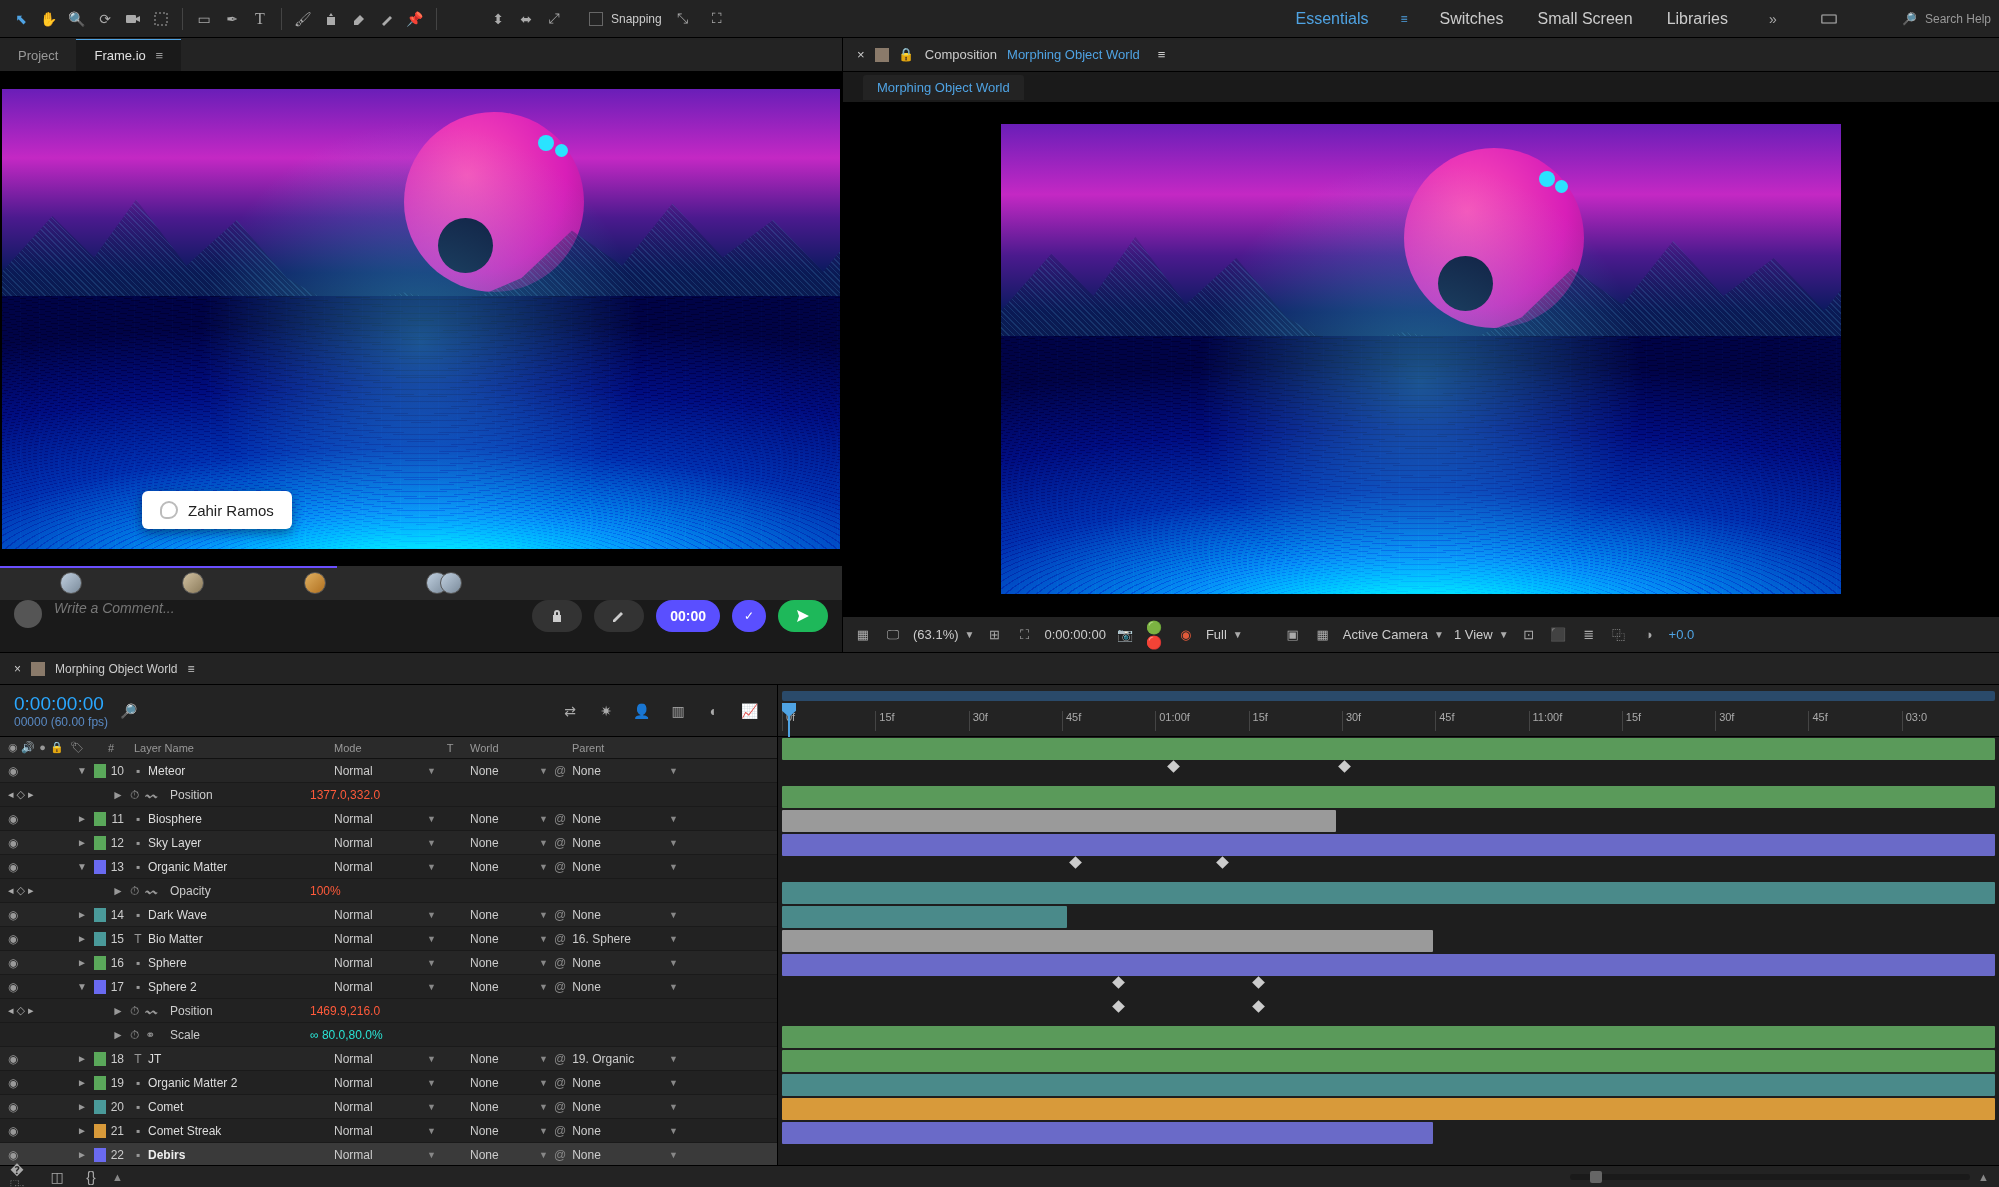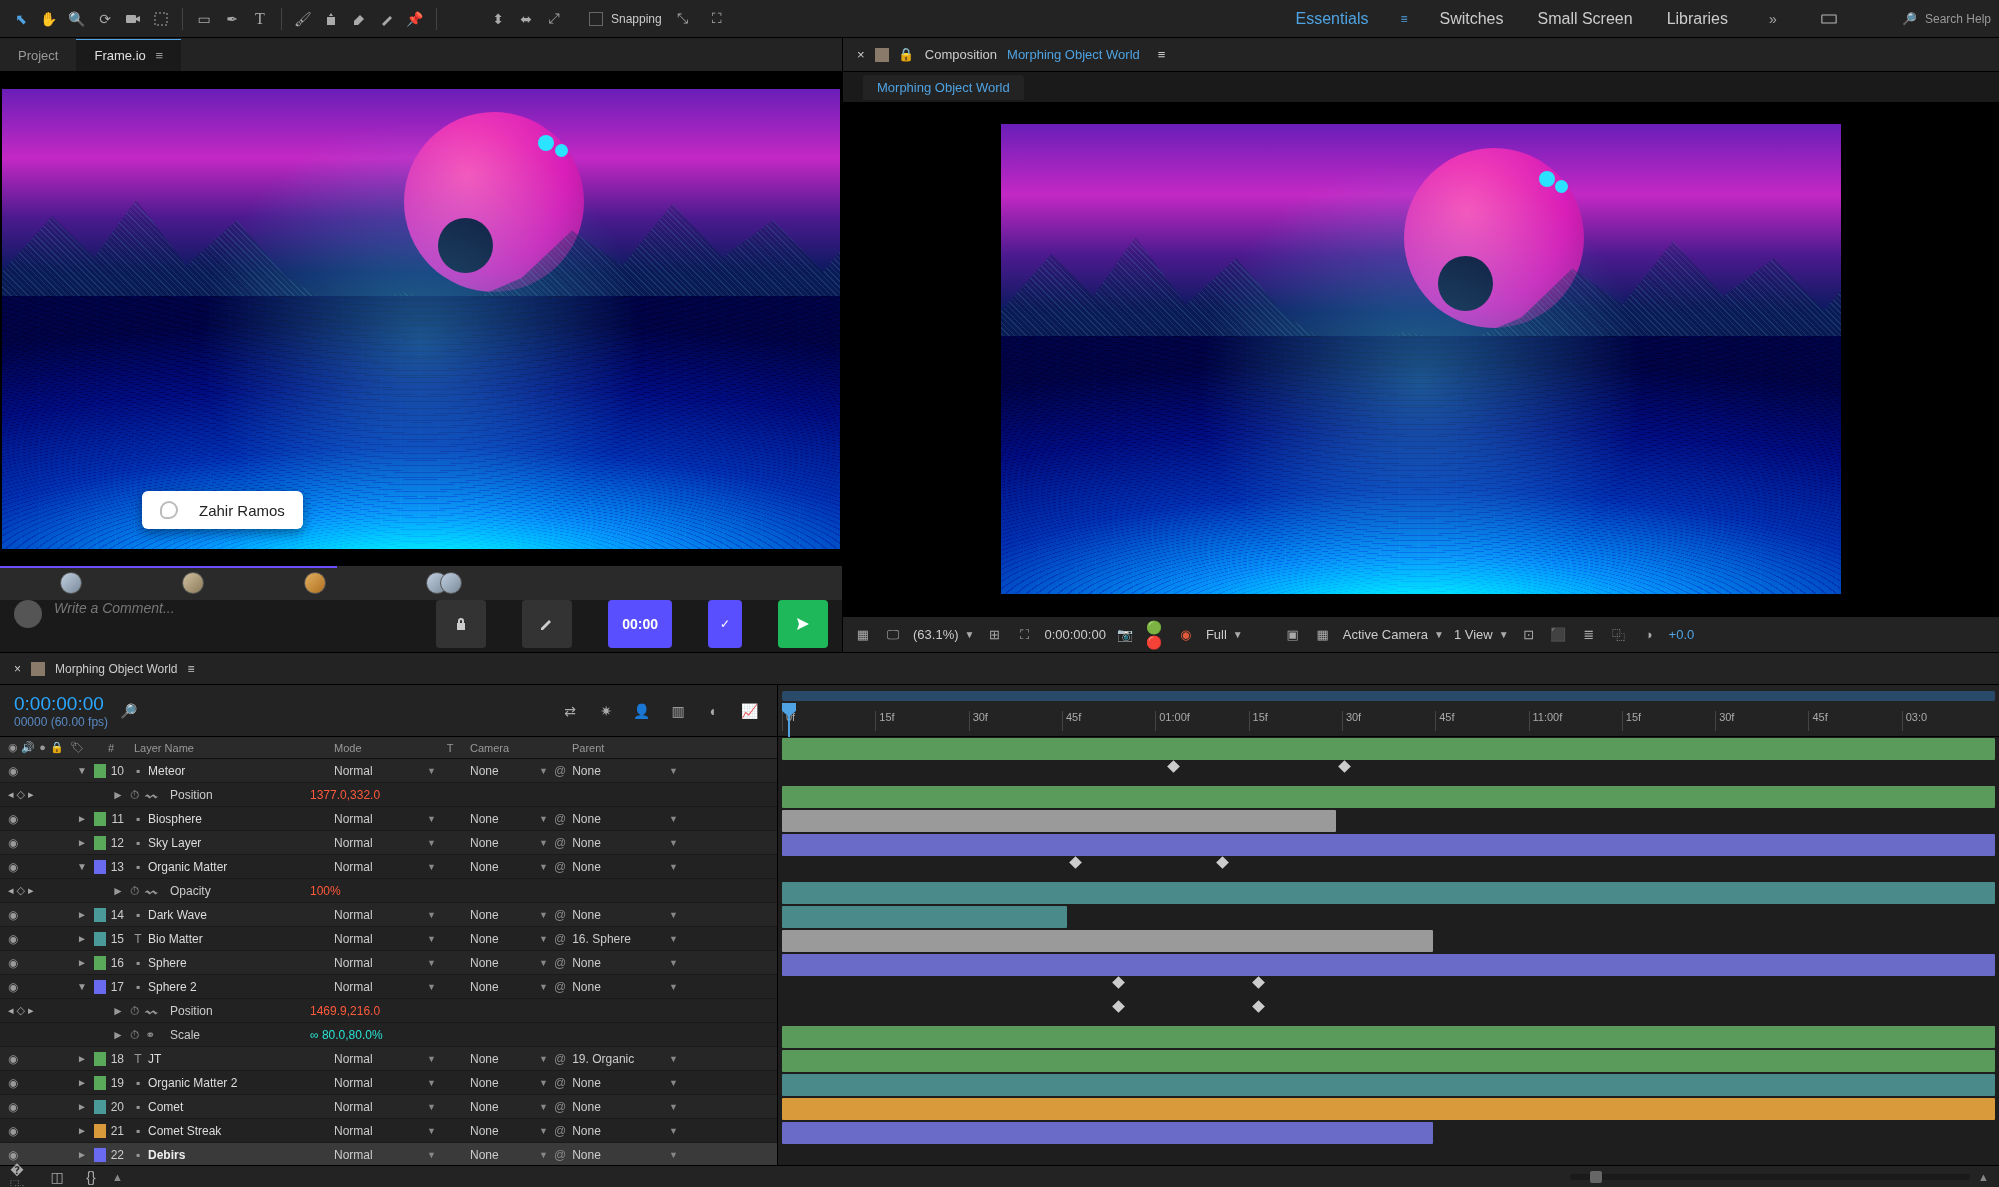--- a/index.html
+++ b/index.html
@@ -43,34 +43,34 @@
   clip-path:polygon(0% 100%,0% 55%,6% 28%,11% 48%,16% 20%,22% 52%,28% 30%,34% 58%,40% 72%,48% 65%,55% 70%,62% 58%,68% 35%,74% 52%,80% 22%,86% 48%,92% 30%,98% 55%,100% 45%,100% 100%); }
 .mountains::before { content:''; position:absolute; inset:0; background:repeating-linear-gradient(45deg,transparent 0 3px,rgba(100,200,255,0.15) 3px 4px); }
 .terrain { position:absolute; bottom:0; left:0; right:0; height:55%; background:
   radial-gradient(ellipse 120% 100% at 50% 110%,#0affff 0%,#1a8ee3 25%,#0a3ea8 50%,#0a2080 75%,#081850 100%); filter:contrast(1.2); }
 .terrain::after { content:''; position:absolute; inset:0; background:
   repeating-radial-gradient(ellipse 140% 110% at 50% 110%,transparent 0 8px,rgba(0,0,30,0.25) 8px 10px),
   repeating-linear-gradient(90deg,transparent 0 18px,rgba(255,255,255,0.05) 18px 19px); mix-blend-mode:overlay; }
 .glow { position:absolute; inset:0; background:radial-gradient(circle at 50% 55%,rgba(80,230,255,0.35),transparent 45%); }
 
 
-.comment-pop { position:absolute; bottom:20px; left:140px; background:#fff; color:#222; padding:10px 18px; border-radius:6px; font-size:15px; display:flex; align-items:center; gap:21px; box-shadow:0 4px 12px rgba(0,0,0,0.4); }
+.comment-pop { position:absolute; bottom:20px; left:140px; background:#fff; color:#222; padding:10px 18px; border-radius:6px; font-size:15px; display:flex; align-items:center; gap:10px; box-shadow:0 4px 12px rgba(0,0,0,0.4); }
 .comment-pop::after { content:''; position:absolute; bottom:-8px; left:50%; margin-left:-8px; border:8px solid transparent; border-top-color:#fff; }
 .chat-bubble { width:18px; height:18px; border:2px solid #bbb; border-radius:50% 50% 50% 6px; }
 
 
 .avatar-strip { height:34px; background:#2a2a2a; display:flex; align-items:center; padding:0 60px; gap:100px; position:relative; }
 .avatar-strip::before { content:''; position:absolute; top:0; left:0; width:40%; height:2px; background:#6a4fff; }
 .avatar { width:22px; height:22px; border-radius:50%; background:linear-gradient(135deg,#c0d0e0,#7a8a9a); border:1px solid #555; }
 
 
 .comment-bar { height:52px; background:#1a1a1a; display:flex; padding:0 14px; gap:12px; }
 .cb-avatar { width:28px; height:28px; border-radius:50%; background:#555; }
 .cb-input { flex:1; color:#777; font-style:italic; font-size:14px; }
-.cb-btn { width:50px; height:48px; display:flex; align-items:center; justify-content:center; border-radius:4px; cursor:pointer;margin-left:24px; }
+.cb-btn { width:50px; height:32px; display:flex; align-items:center; justify-content:center; border-radius:16px; cursor:pointer; }
 .cb-lock { background:#333; }
 .cb-draw { background:#333; }
 .cb-time { background:#5a4fff; color:#fff; font-weight:bold; padding:0 14px; width:auto; font-size:14px; }
 .cb-check { width:34px; background:#5a4fff; color:#fff; }
 .cb-send { background:#1eb85a; color:#fff; }
 
 
 .comp-header { height:34px; background:#232323; display:flex; align-items:center; padding:0 14px; gap:10px; font-size:13px; border-bottom:1px solid #000; }
 .comp-name-link { color:#4fa3e3; }
 .comp-subtab-row { height:30px; background:#1a1a1a; display:flex; align-items:center; padding:0 20px; }
@@ -357,21 +357,21 @@
               <span>◉</span>
               <span>🔊</span>
               <span>●</span>
               <span>🔒</span>
             </div>
           <div class="col-label">🏷</div>
           <div class="col-num">#</div>
           <div class="col-name">Layer Name</div>
           <div class="col-mode">Mode</div>
           <div class="col-t">T</div>
-          <div class="col-trk">Camera</div>
+          <div class="col-trk">World</div>
           <div class="col-parent">Parent</div>
         </div>
         <div class="tl-rows" id="layer-rows">
             <div class="layer-row">
               <div class="sw-eye">
                 <span>◉</span>
               </div>
               <div class="lr-tree">▼</div>
               <div class="lr-color" style="background:#5aa85a"></div>
               <div class="lr-num">10</div>

